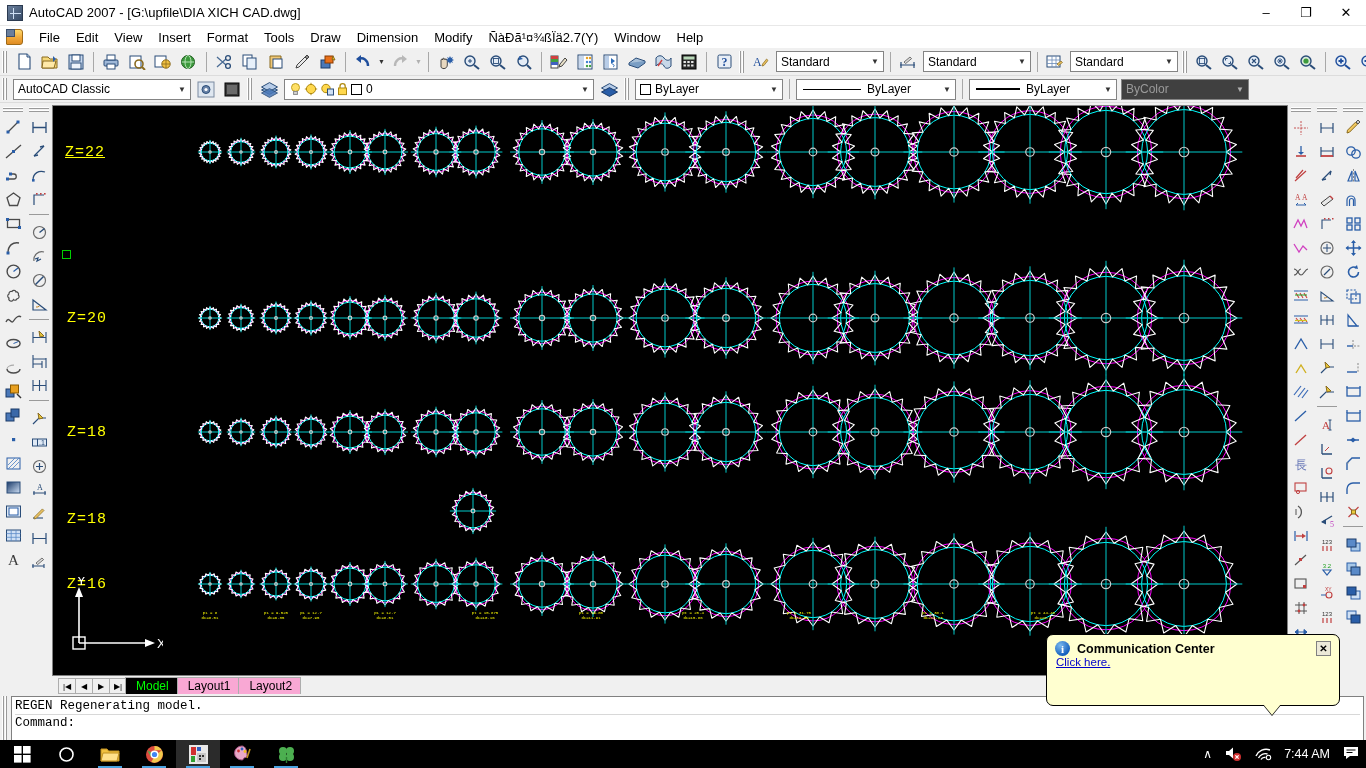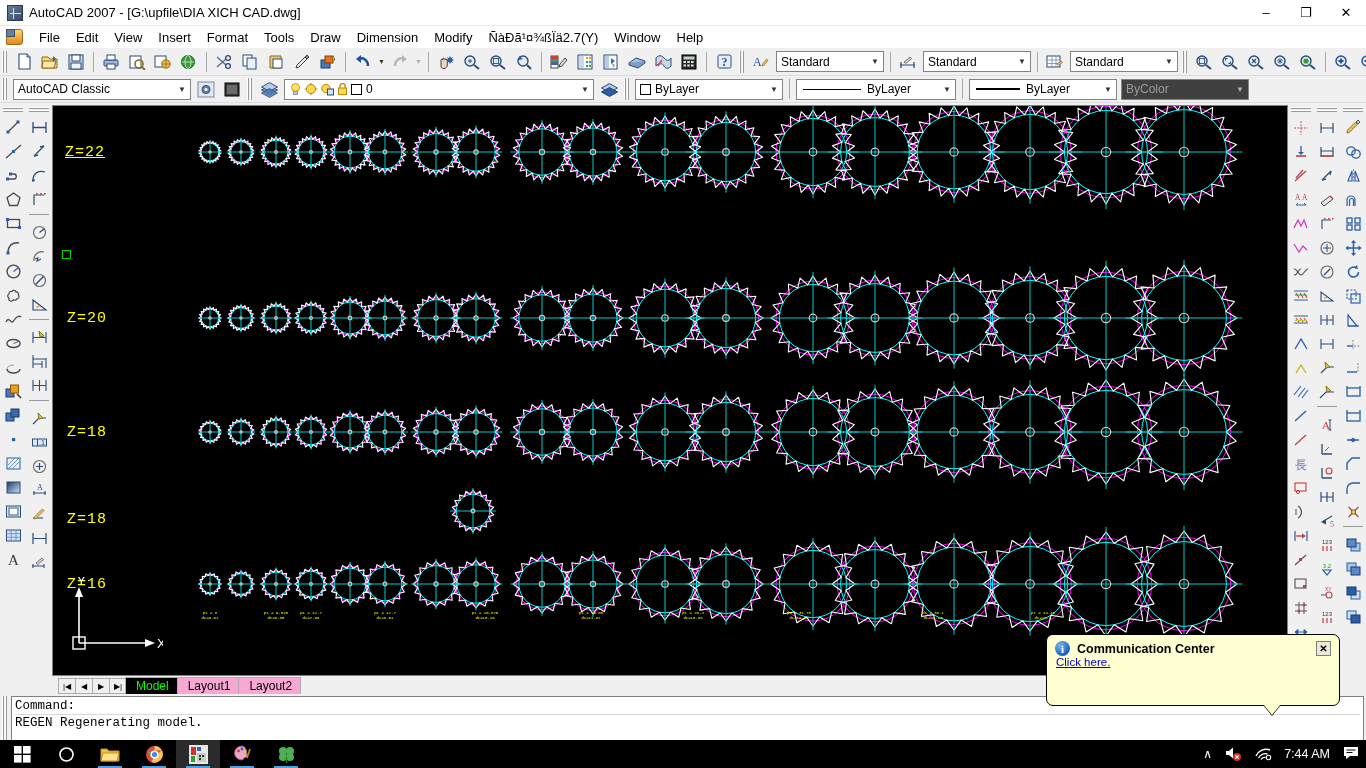--- a/index.html
+++ b/index.html
@@ -2123,22 +2123,22 @@
     <div class="navbtn">▶</div>
     <div class="navbtn">▶|</div>
     <div class="tabitem active">Model</div>
     <div class="tabitem inactive">Layout1</div>
     <div class="tabitem inactive">Layout2</div>
   </div>
 
   <div class="cmdarea">
     <div class="cmdgrip"></div>
     <div class="cmdbox">
+      <div class="cmdline">REGEN Regenerating model.</div>
       <div class="cmdline">Command:</div>
-      <div class="cmdline">REGEN Regenerating model.</div>
     </div>
   </div>
 
   <div class="statusbar">
     <div class="st-scale">ÑàÐã×Ò¸ß=2.5</div>
     <div class="st-coords">-385.5918, 1287.8901, 0.0000</div>
     <div class="st-tog">SNAP</div>
     <div class="st-tog">GRID</div>
     <div class="st-tog on">ORTHO</div>
     <div class="st-tog">POLAR</div>

